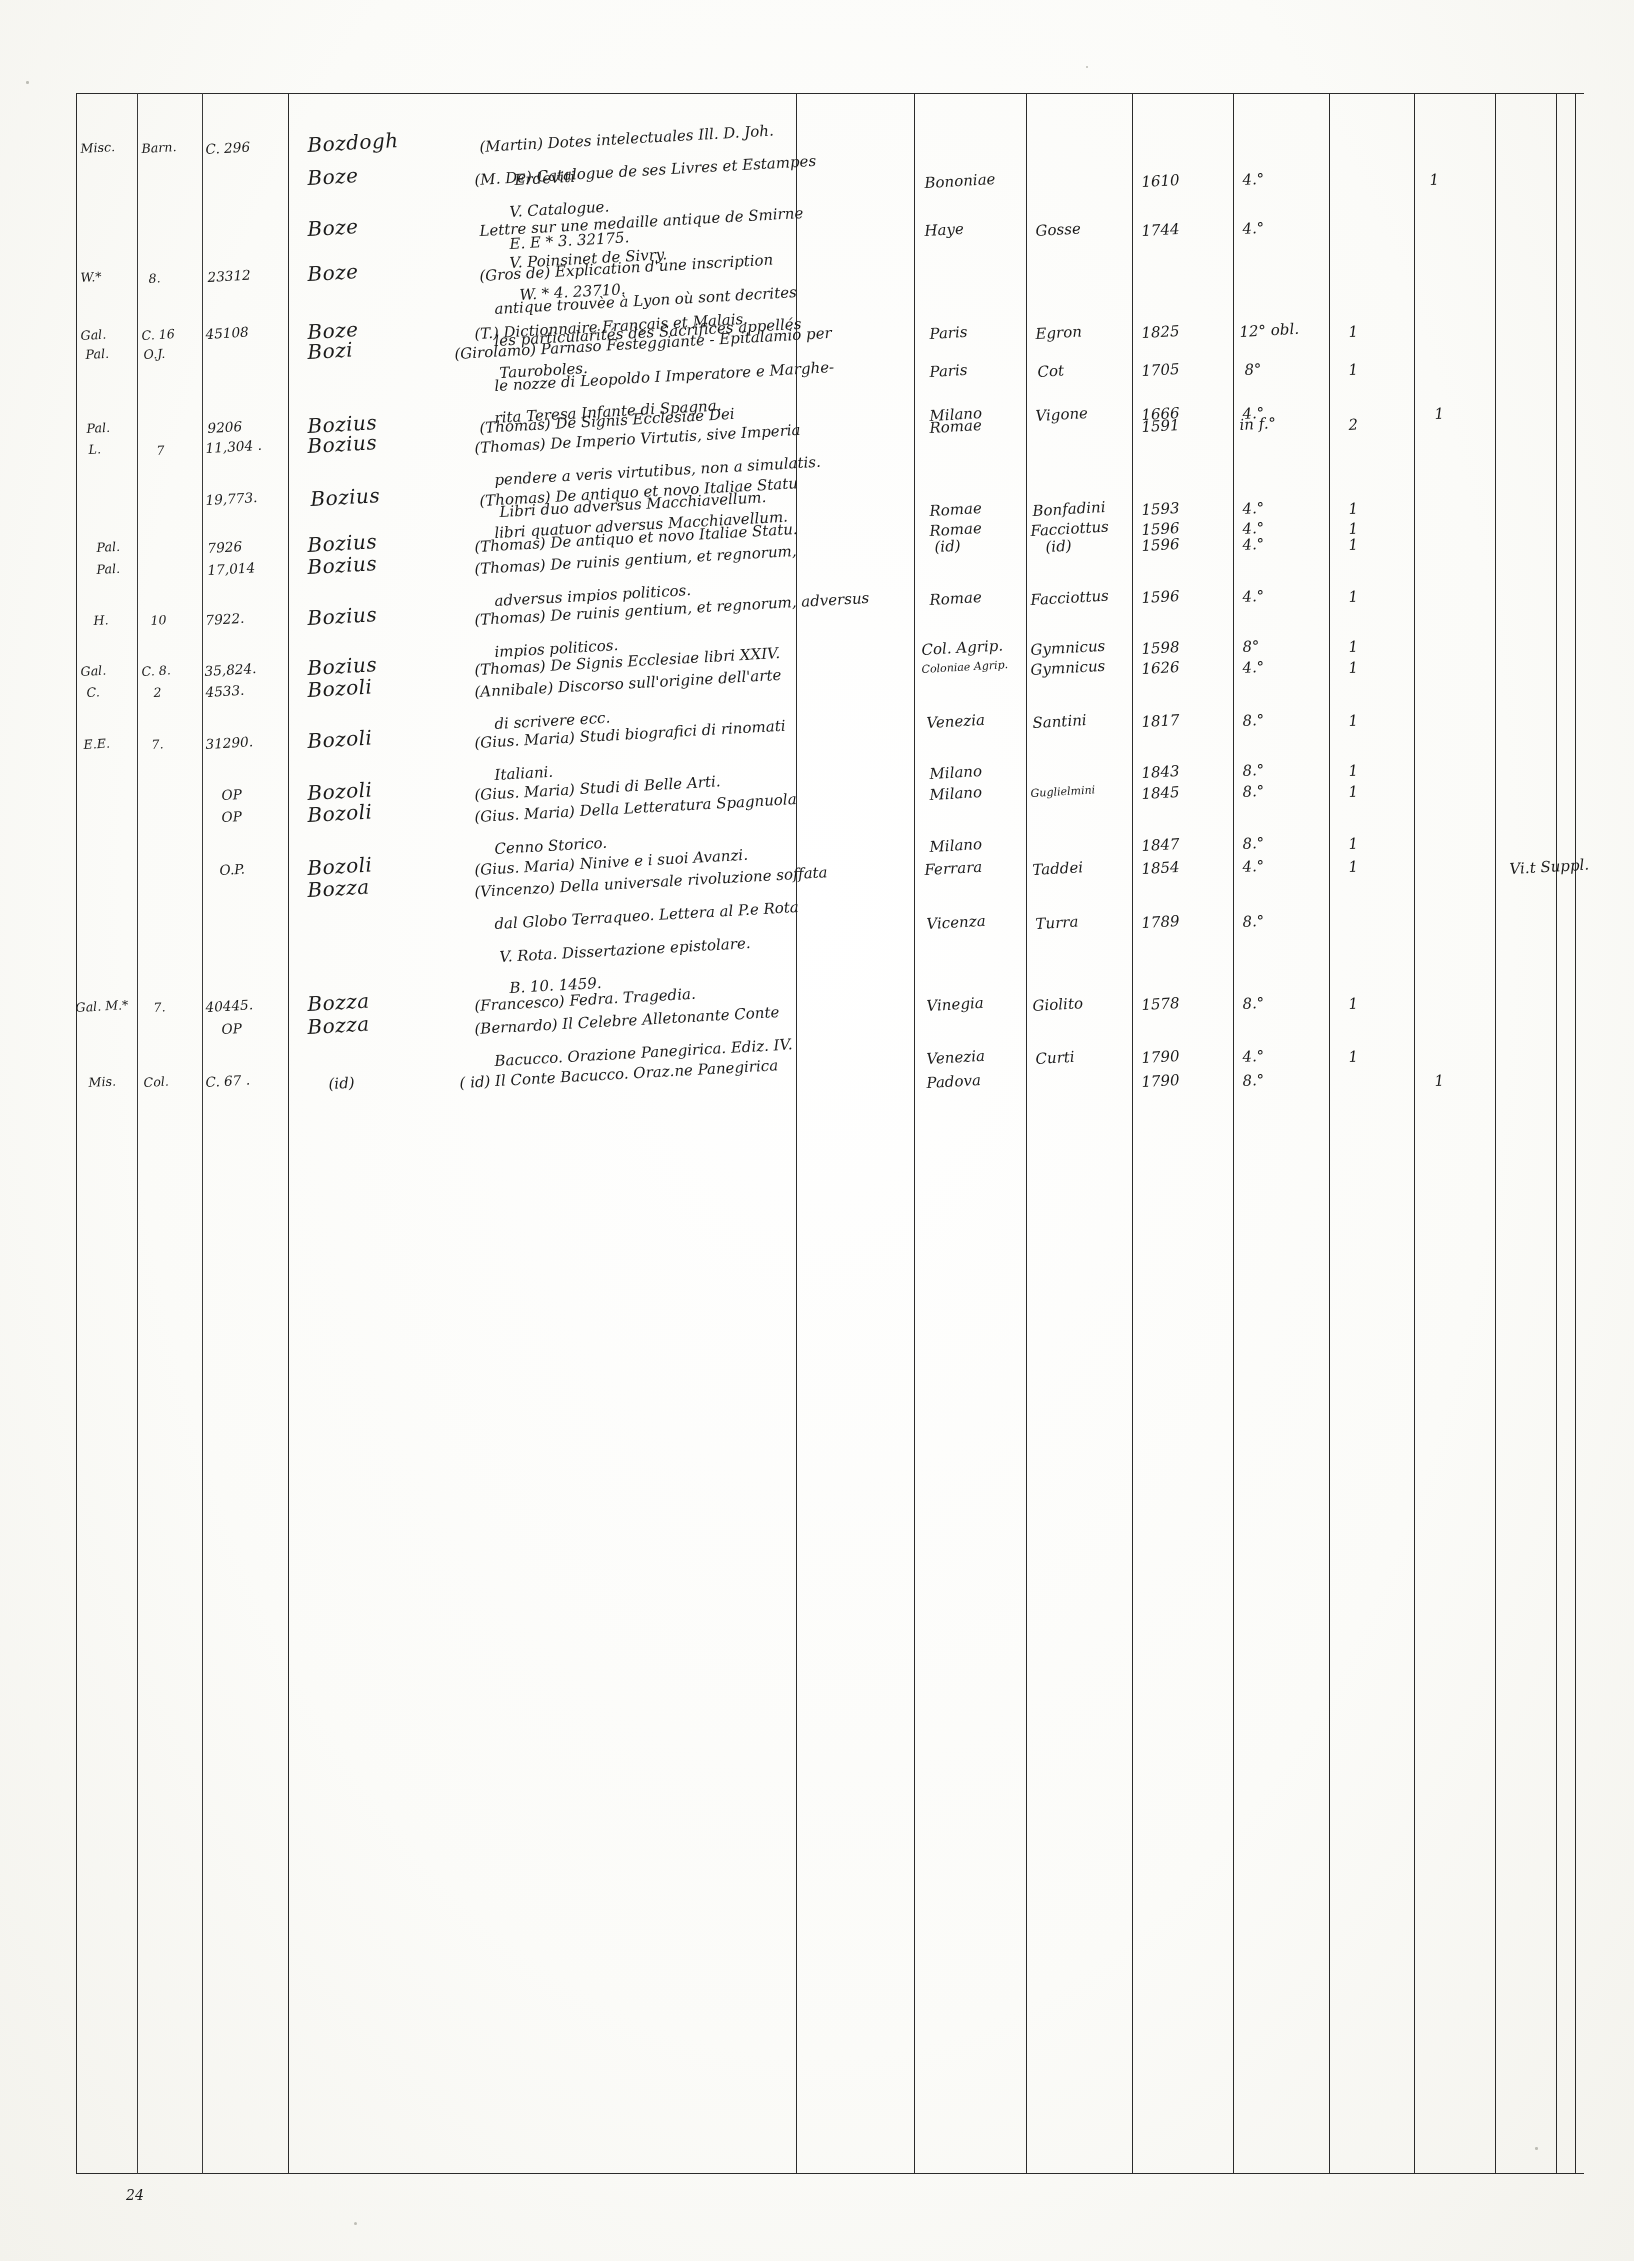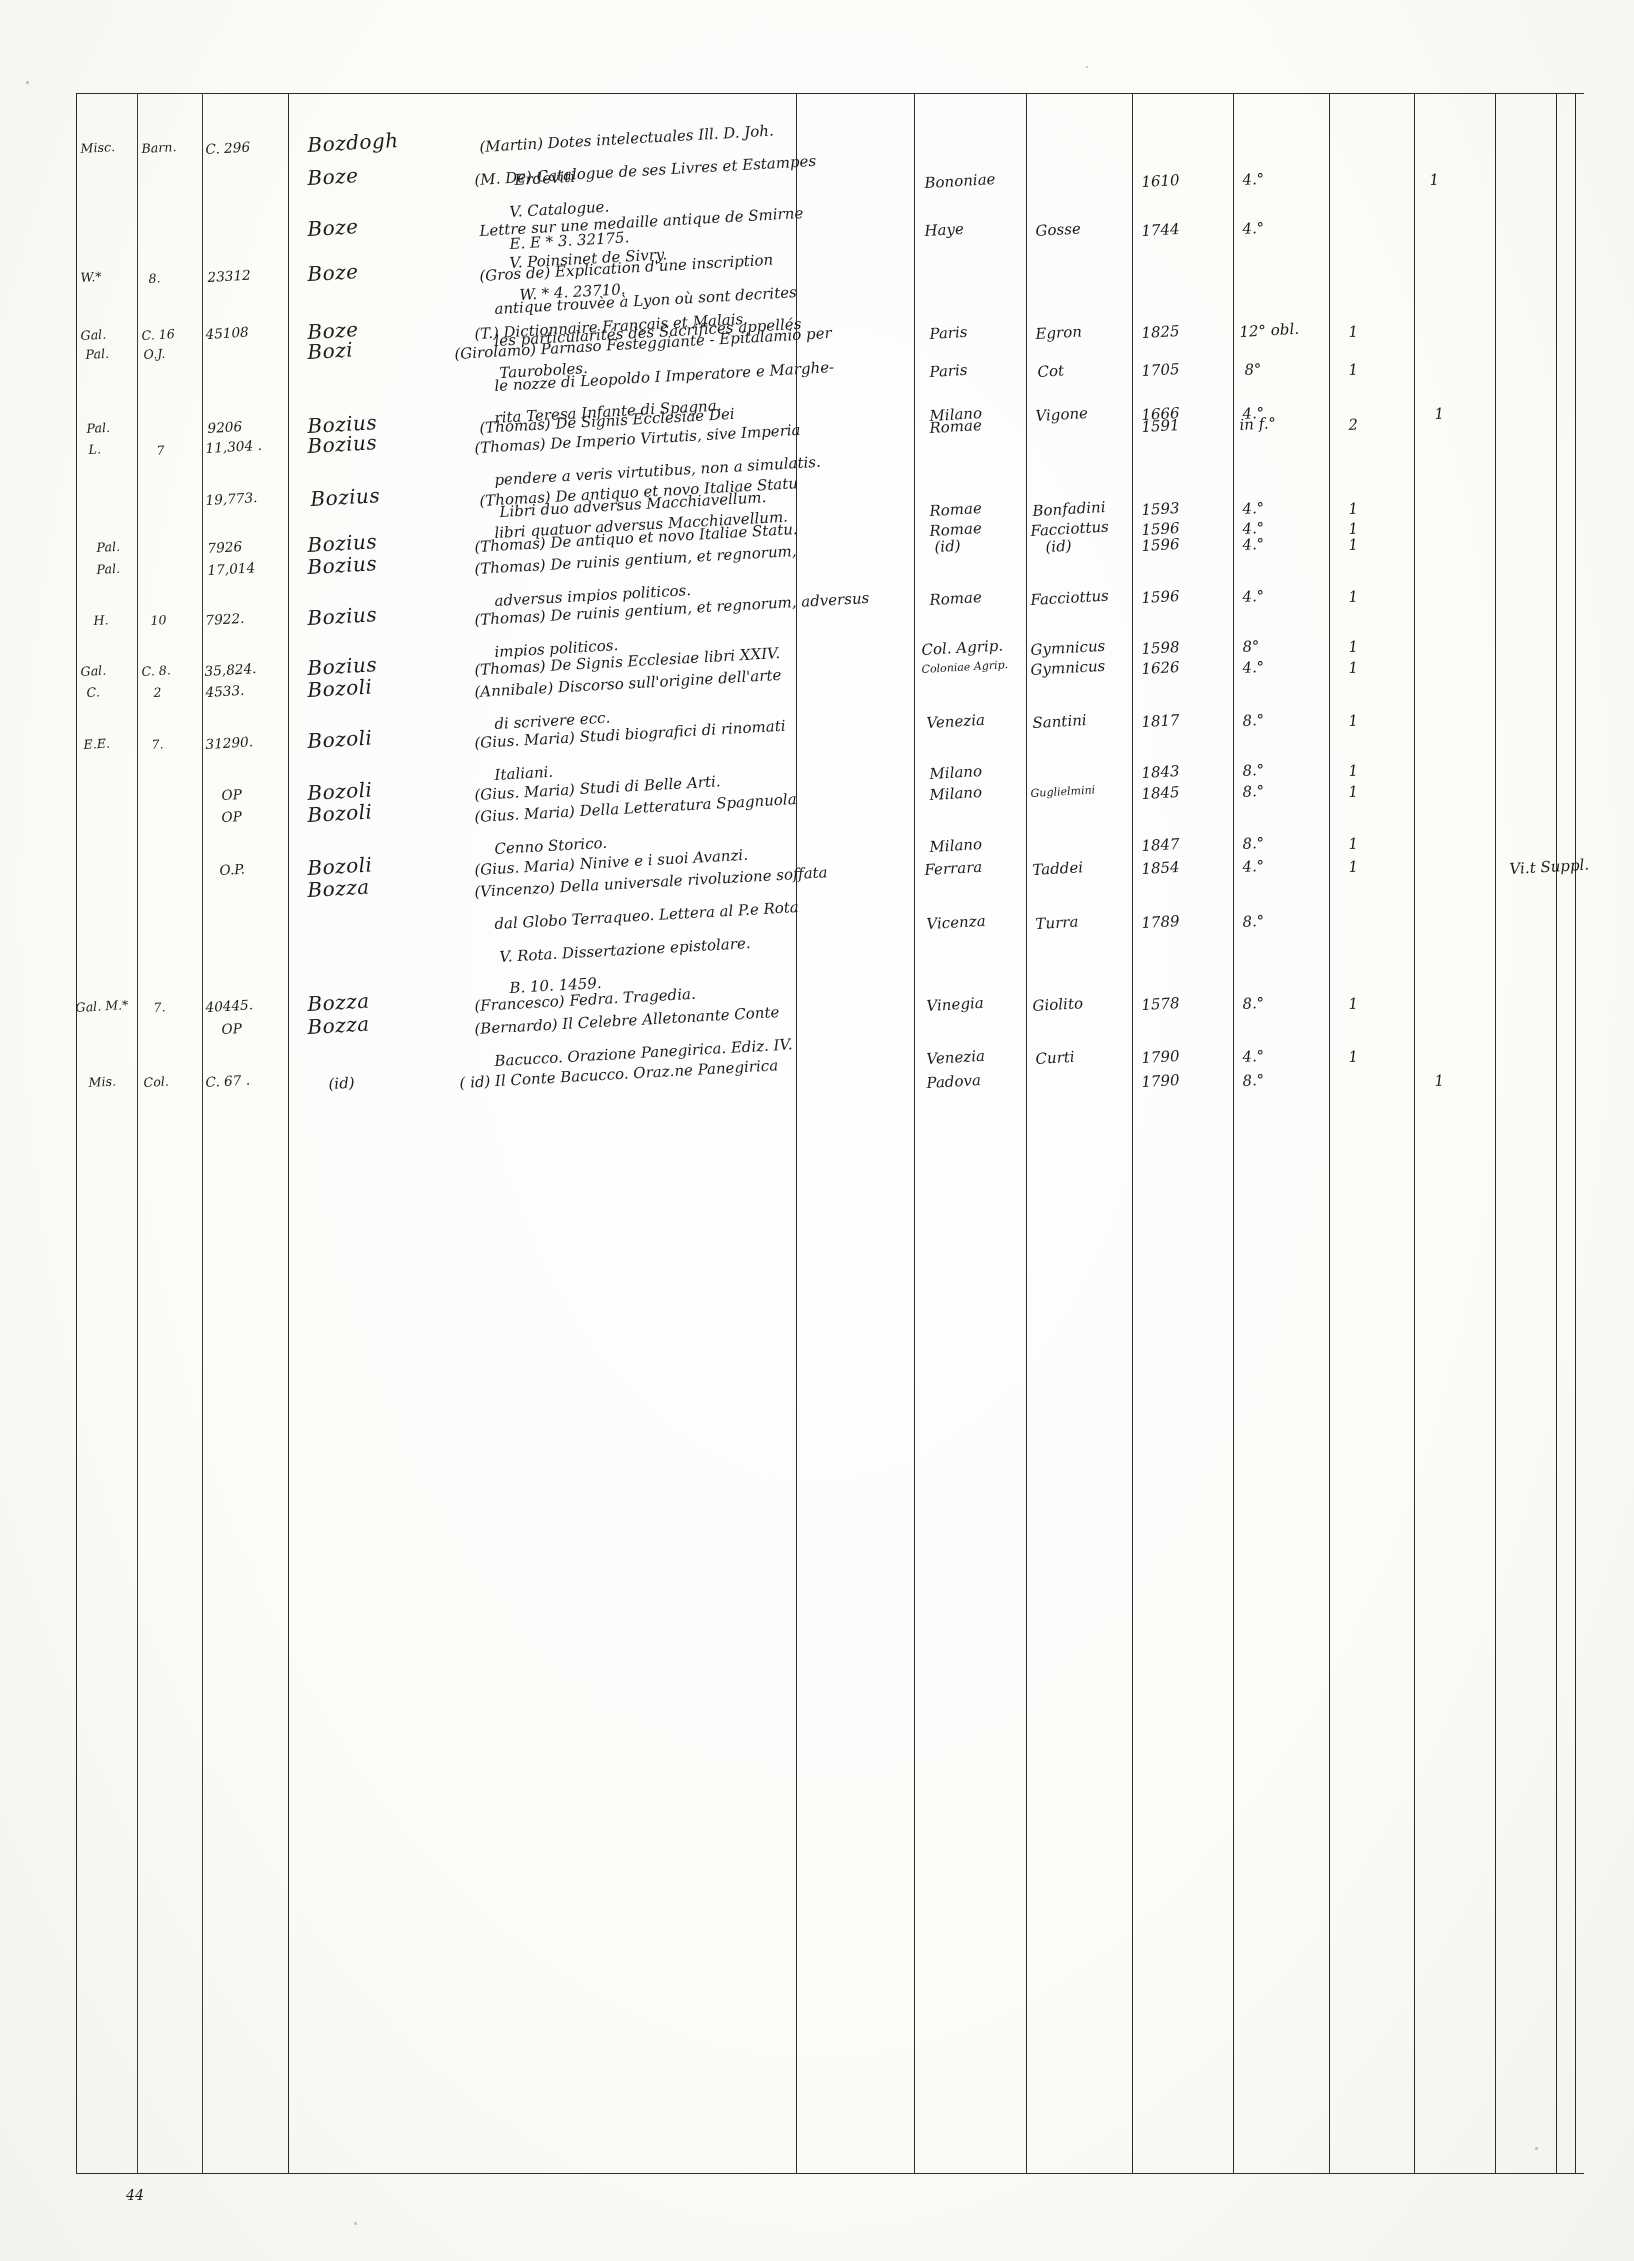--- a/index.html
+++ b/index.html
@@ -334,15 +334,15 @@
     <div class="hw small slant" style="left:68px;top:982px;">Col.</div>
     <div class="hw num slant" style="left:130px;top:981px;">C. 67 .</div>
     <div class="hw body slant" style="left:253px;top:982px;">(id)</div>
     <div class="hw body slant" style="left:384px;top:981px;">( id)  Il Conte Bacucco. Oraz.ne Panegirica</div>
     <div class="hw body slant" style="left:851px;top:981px;">Padova</div>
     <div class="hw body slant" style="left:1066px;top:980px;">1790</div>
     <div class="hw body slant" style="left:1167px;top:979px;">8.°</div>
     <div class="hw body slant" style="left:1359px;top:979px;">1</div>
   </div>
 
-  <div class="folio">44</div>
+  <div class="folio">24</div>
 </div>
 
 
 </body></html>

